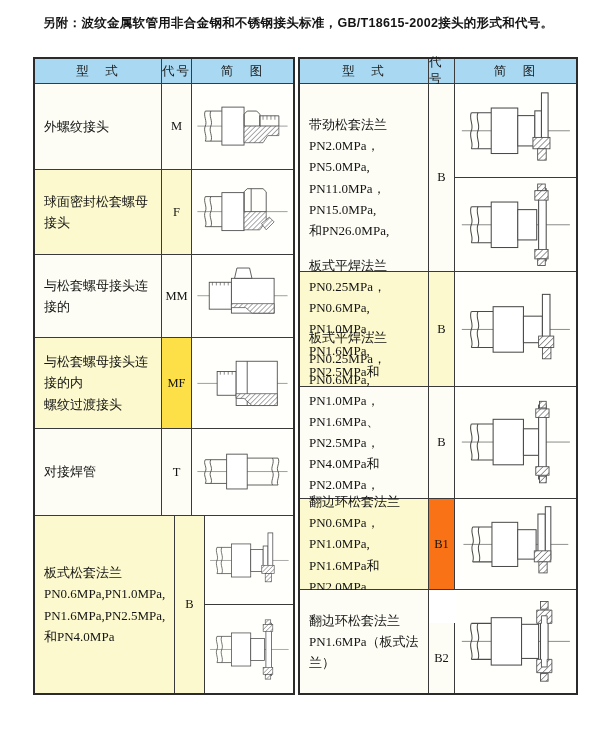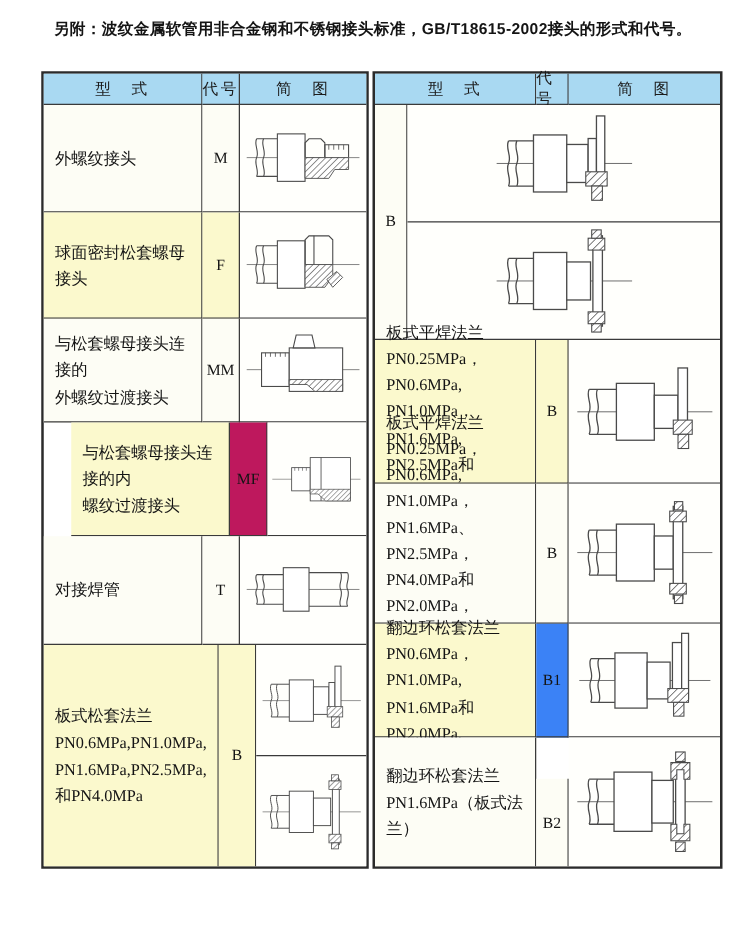--- a/index.html
+++ b/index.html
@@ -105,21 +105,20 @@
             <line x1="71" y1="16" x2="71" y2="45" stroke="#4a4a4a" stroke-width="1.1" fill="none"></line>
             <polygon points="62,45 90,45 90,57 82,68 62,68" stroke="#4a4a4a" stroke-width="0.9" fill="url(#h1)"></polygon>
             <polygon points="84,60 94,52 100,58 90,68" stroke="#4a4a4a" stroke-width="0.9" fill="url(#h1)"></polygon>
           </svg>
         </div>
       </div>
     </div>
     <div class="t-row" style="flex: 0 0 83px;">
       <div class="cell c-type" style="width: 127px; background: rgb(253, 253, 245);">
         <div>与松套螺母接头连接的</div>
-        <div>外螺纹过渡接头</div>
       </div>
       <div class="cell c-code" style="width: 30px; background: rgb(253, 253, 245);">MM</div>
       <div class="cell c-diag" style="flex: 1 1 0%;">
         <div class="diag-sub">
           <svg viewBox="0 0 120 90" preserveAspectRatio="xMidYMid meet">
             <defs>
               <pattern id="h2" width="4.5" height="4.5" patternUnits="userSpaceOnUse" patternTransform="rotate(45)">
                 <rect width="4.5" height="4.5" fill="#fff"></rect>
                 <line x1="0" y1="0" x2="0" y2="4.5" stroke="#555" stroke-width="1.3"></line>
               </pattern>
@@ -127,26 +126,26 @@
             <line x1="3" y1="45" x2="117" y2="45" stroke="#666" stroke-width="0.8"></line>
             <rect x="18" y="28" width="28" height="34" fill="#fff" stroke="#4a4a4a" stroke-width="1.1"></rect>
             <path d="M22,28 v4 M27,28 v4 M32,28 v4 M37,28 v4 M42,28 v4" stroke="#4a4a4a" stroke-width="0.8"></path>
             <rect x="46" y="23" width="54" height="44" fill="#fff" stroke="#4a4a4a" stroke-width="1.1"></rect>
             <polygon points="50,23 53,10 69,10 72,23" fill="#fff" stroke="#4a4a4a" stroke-width="1.1"></polygon>
             <polygon points="46,55 100,55 100,67 72,67 64,60 46,60" stroke="#4a4a4a" stroke-width="0.9" fill="url(#h2)"></polygon>
           </svg>
         </div>
       </div>
     </div>
-    <div class="t-row" style="flex: 0 0 91px; padding-left: 22px;">
+    <div class="t-row" style="flex: 0 0 91px;">
       <div class="cell c-type" style="width: 127px; background: rgb(251, 249, 205);">
         <div>与松套螺母接头连接的内</div>
         <div>螺纹过渡接头</div>
       </div>
-      <div class="cell c-code" style="width: 30px; background: #be185d;">MF</div>
+      <div class="cell c-code" style="width: 30px; background: #fde047;">MF</div>
       <div class="cell c-diag" style="flex: 1 1 0%;">
         <div class="diag-sub">
           <svg viewBox="0 0 120 90" preserveAspectRatio="xMidYMid meet">
             <defs>
               <pattern id="h3" width="4.5" height="4.5" patternUnits="userSpaceOnUse" patternTransform="rotate(45)">
                 <rect width="4.5" height="4.5" fill="#fff"></rect>
                 <line x1="0" y1="0" x2="0" y2="4.5" stroke="#555" stroke-width="1.3"></line>
               </pattern>
             </defs>
             <line x1="3" y1="45" x2="117" y2="45" stroke="#666" stroke-width="0.8"></line>
@@ -238,20 +237,26 @@
       </div>
     </div>
   </div>
 <div class="fit-table" id="right-table">
     <div class="t-row hdr" style="flex: 0 0 25px;">
       <div class="cell" style="width: 129px; background: rgb(169, 217, 242);">型　式</div>
       <div class="cell" style="width: 26px; background: rgb(169, 217, 242);">代号</div>
       <div class="cell c-diag" style="width: 125px; background: rgb(169, 217, 242); flex: 1 1 0%; flex-direction: row;">简　图</div>
     </div>
     <div class="t-row" style="flex: 0 0 188px;">
+      <div class="cell c-type" style="width: 129px; background: rgb(253, 253, 245);">
+        <div>带劲松套法兰</div>
+        <div>PN2.0MPa，PN5.0MPa,</div>
+        <div>PN11.0MPa，PN15.0MPa,</div>
+        <div>和PN26.0MPa,</div>
+      </div>
       <div class="cell c-code" style="width: 26px; background: rgb(253, 253, 245);">B</div>
       <div class="cell c-diag" style="flex: 1 1 0%;">
         <div class="diag-sub">
           <svg viewBox="0 0 120 90" preserveAspectRatio="xMidYMid meet">
             <defs>
               <pattern id="h7" width="4.5" height="4.5" patternUnits="userSpaceOnUse" patternTransform="rotate(45)">
                 <rect width="4.5" height="4.5" fill="#fff"></rect>
                 <line x1="0" y1="0" x2="0" y2="4.5" stroke="#555" stroke-width="1.3"></line>
               </pattern>
             </defs>
@@ -353,21 +358,21 @@
           </svg>
         </div>
       </div>
     </div>
     <div class="t-row" style="flex: 0 0 91px;">
       <div class="cell c-type" style="width: 129px; background: rgb(251, 249, 205);">
         <div>翻边环松套法兰</div>
         <div>PN0.6MPa，PN1.0MPa,</div>
         <div>PN1.6MPa和PN2.0MPa,</div>
       </div>
-      <div class="cell c-code" style="width: 26px; background: #3b82f6;">B1</div>
+      <div class="cell c-code" style="width: 26px; background: #f97316;">B1</div>
       <div class="cell c-diag" style="flex: 1 1 0%;">
         <div class="diag-sub">
           <svg viewBox="0 0 120 90" preserveAspectRatio="xMidYMid meet">
             <defs>
               <pattern id="h11" width="4.5" height="4.5" patternUnits="userSpaceOnUse" patternTransform="rotate(45)">
                 <rect width="4.5" height="4.5" fill="#fff"></rect>
                 <line x1="0" y1="0" x2="0" y2="4.5" stroke="#555" stroke-width="1.3"></line>
               </pattern>
             </defs>
             <line x1="3" y1="45" x2="117" y2="45" stroke="#666" stroke-width="0.8"></line>

